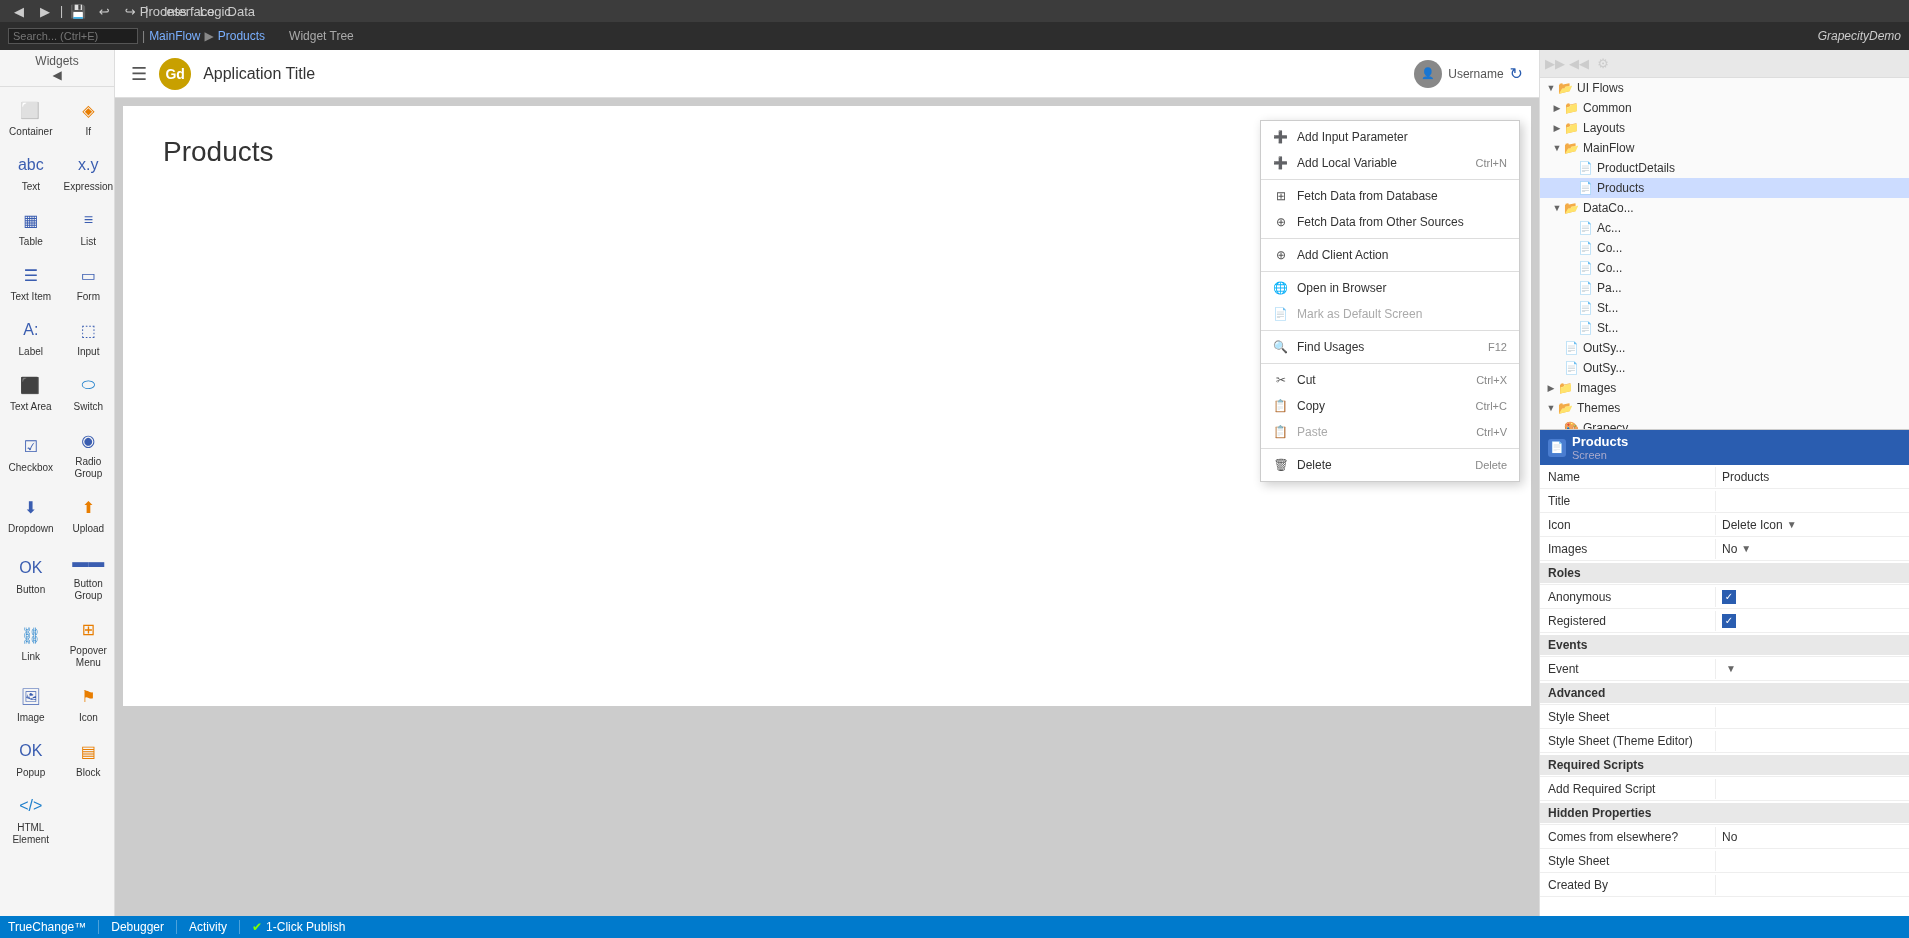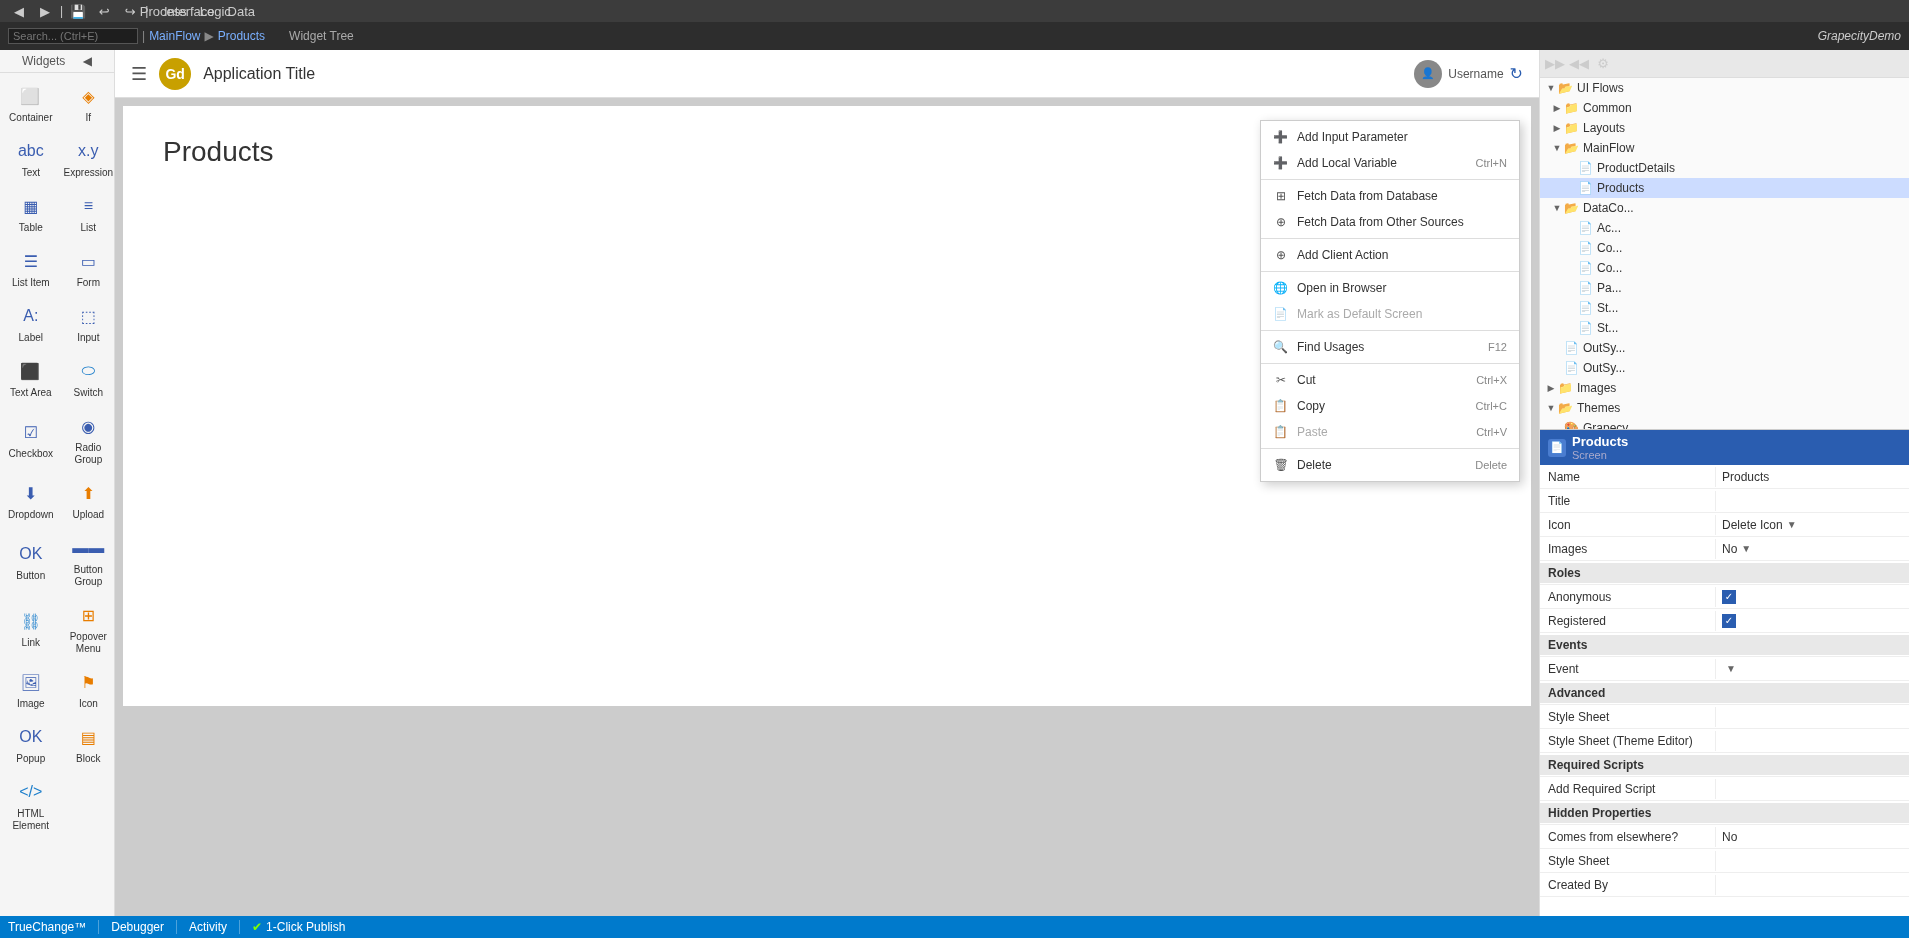--- a/index.html
+++ b/index.html
@@ -48,27 +48,28 @@
     .widget-panel {
       width: 115px;
       background: #f5f5f5;
       border-right: 1px solid #ddd;
       display: flex;
       flex-direction: column;
       overflow-y: auto;
       flex-shrink: 0;
     }
     .widget-panel-header {
-      padding: 4px 22px;
+      padding: 4px 14px;
       font-size: 11px;
       color: #555;
       border-bottom: 1px solid #ddd;
       display: flex;
       align-items: center;
       justify-content: space-between;
+      flex-direction: column;
     }
     .widget-grid {
       display: grid;
       grid-template-columns: 1fr 1fr;
       padding: 4px;
       gap: 2px;
     }
     .widget-item {
       display: flex;
       flex-direction: column;
@@ -386,21 +387,21 @@
         <div class="widget-item">
           <div class="widget-icon">▦</div>
           <div class="widget-label">Table</div>
         </div>
         <div class="widget-item">
           <div class="widget-icon">≡</div>
           <div class="widget-label">List</div>
         </div>
         <div class="widget-item">
           <div class="widget-icon">☰</div>
-          <div class="widget-label">List Item</div>
+          <div class="widget-label">Text Item</div>
         </div>
         <div class="widget-item">
           <div class="widget-icon">▭</div>
           <div class="widget-label">Form</div>
         </div>
         <div class="widget-item">
           <div class="widget-icon">A:</div>
           <div class="widget-label">Label</div>
         </div>
         <div class="widget-item">

